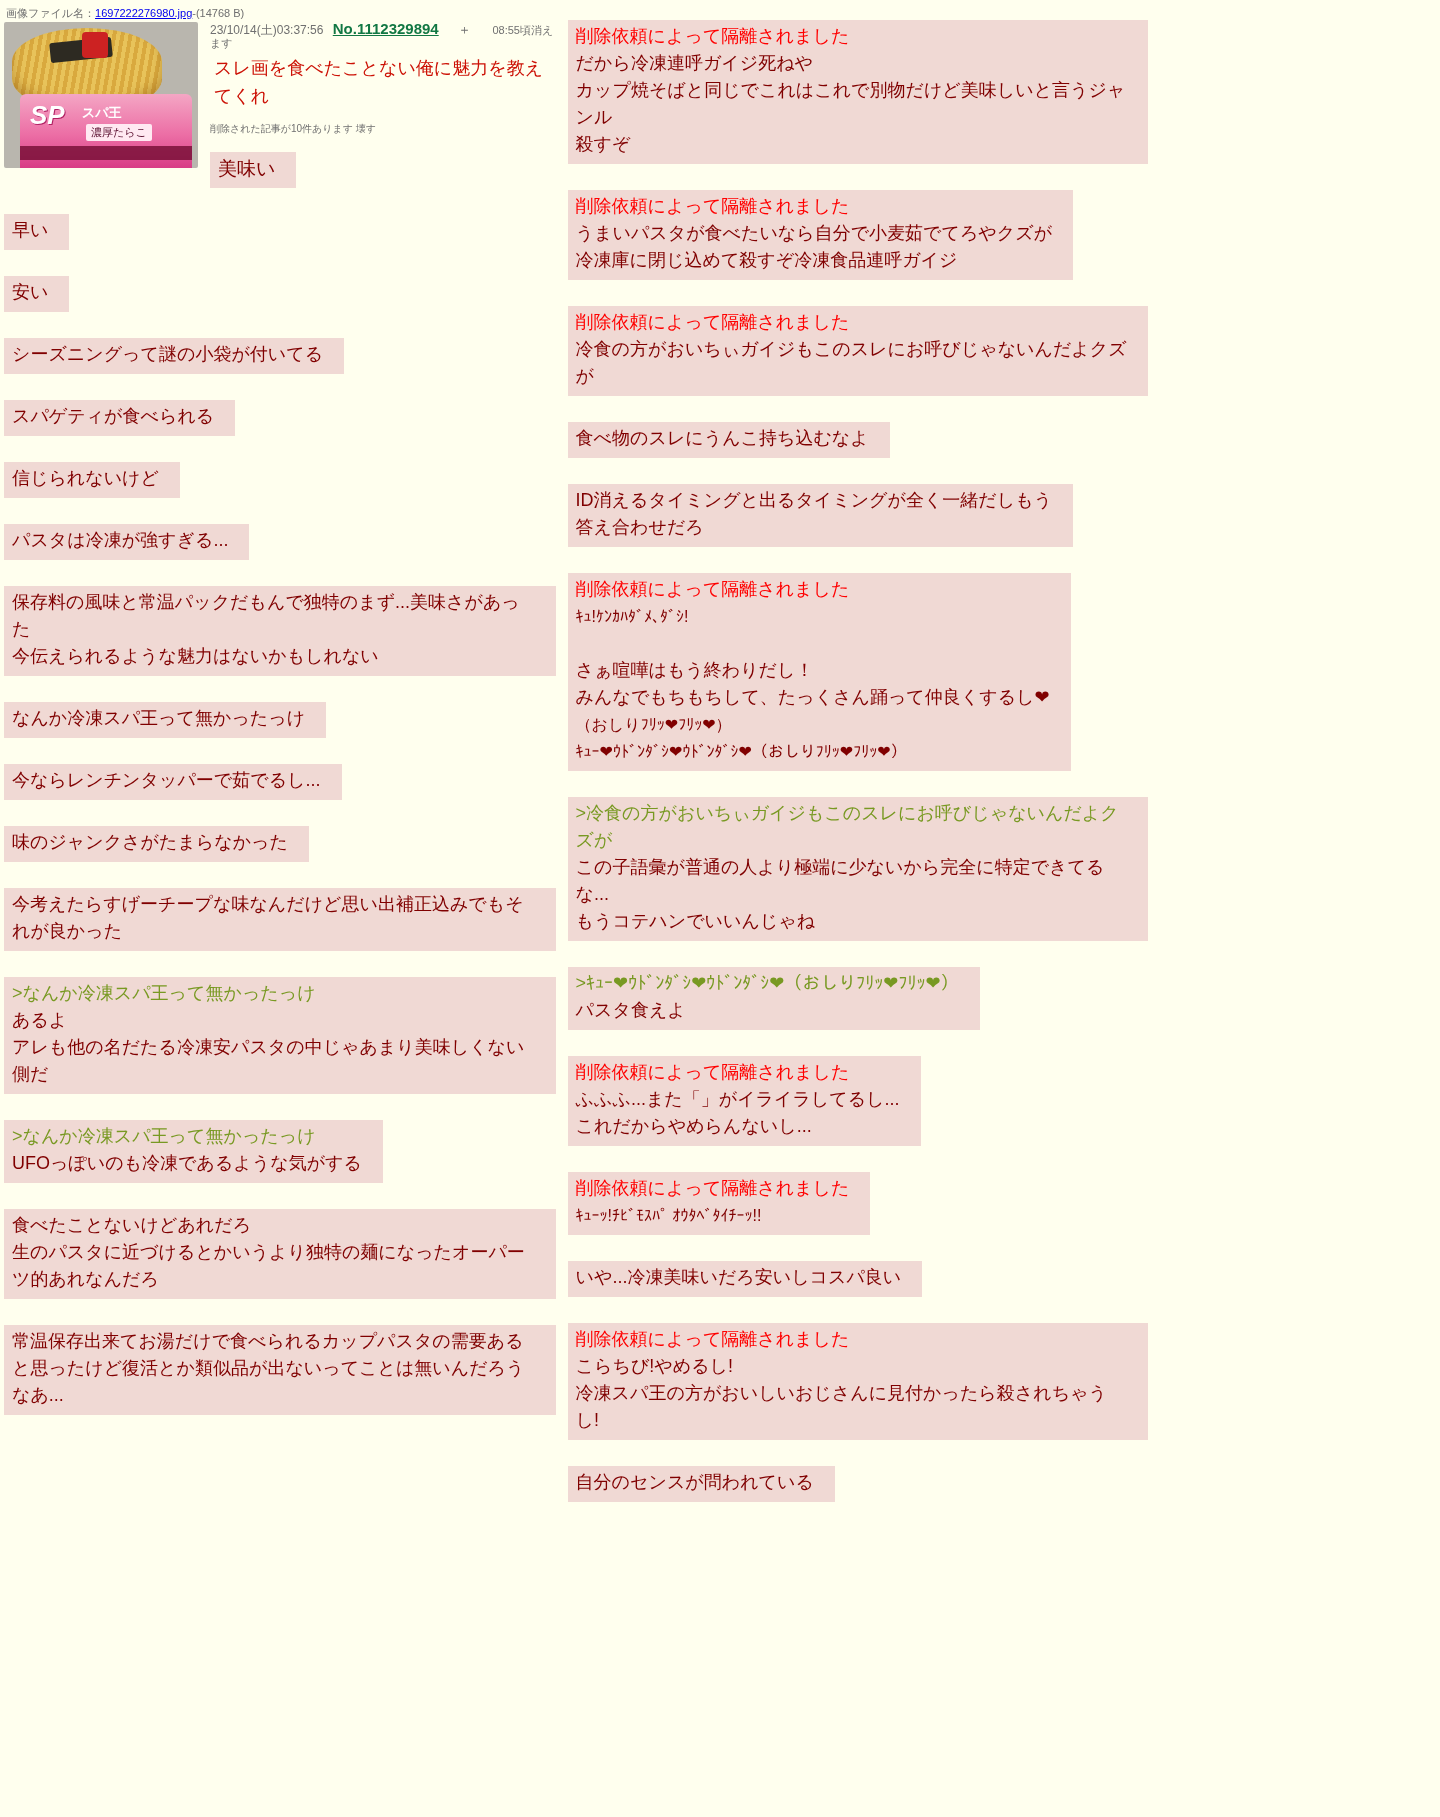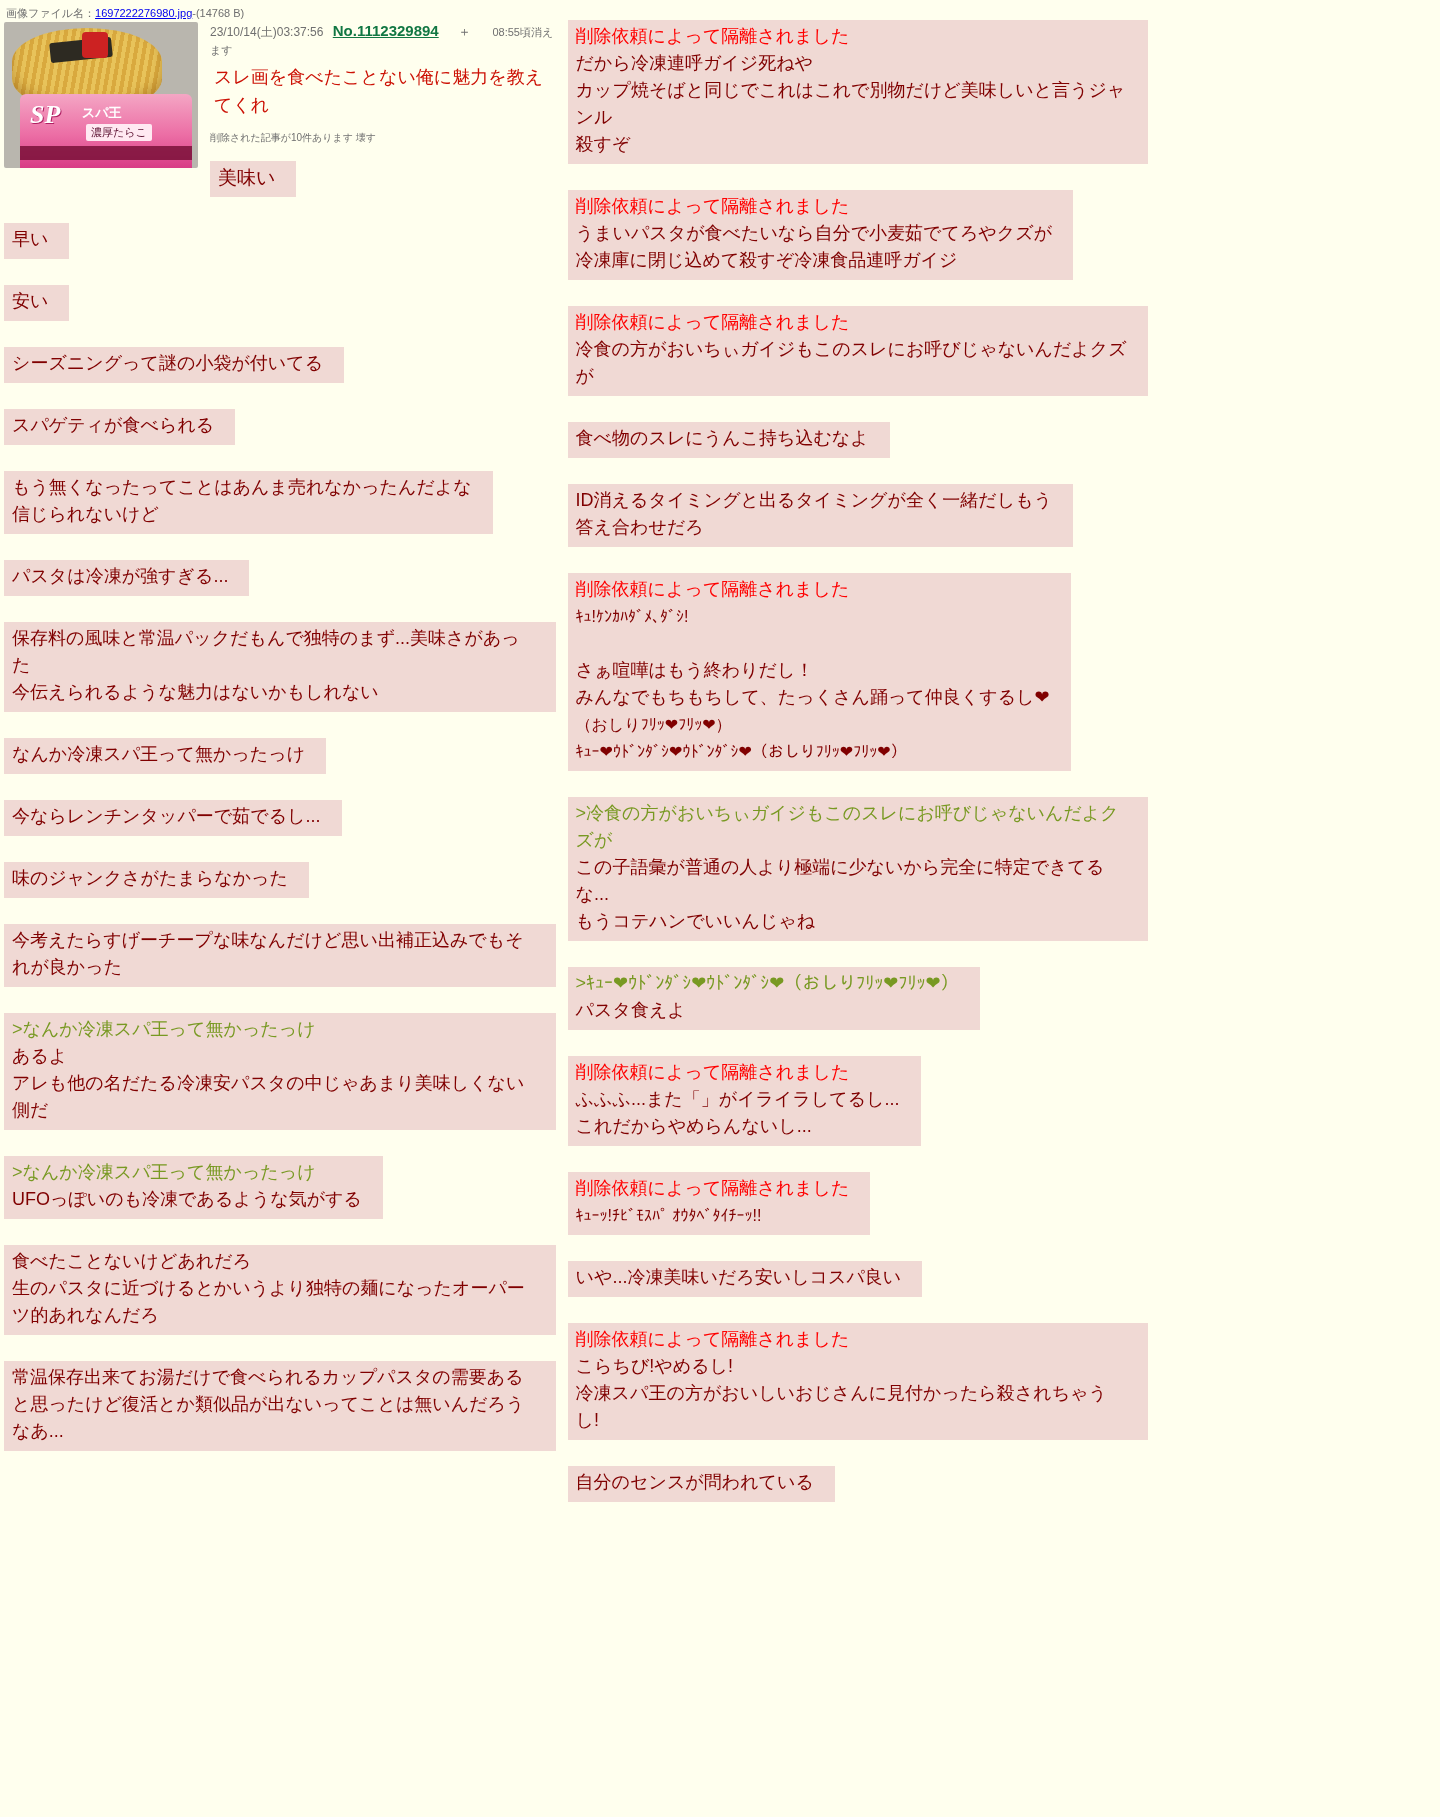--- a/index.html
+++ b/index.html
@@ -95,21 +95,20 @@
     border-top-right-radius: 6px;
   }
   .thumb .pack .sp {
     position: absolute;
     left: 10px; top: 6px;
     color: #fff;
     font-size: 26px;
     font-weight: bold;
     font-style: italic;
     text-shadow: 1px 1px 0 #b02063;
-    font-family: Liberation Serif, serif;
   }
   .thumb .pack .jp {
     position: absolute;
     left: 62px; top: 10px;
     color: #fff;
     font-size: 13px;
     font-weight: bold;
   }
   .thumb .pack .jp2 {
     position: absolute;
@@ -126,21 +125,21 @@
     width: 100%;
     height: 14px;
     background: #7a1038;
     opacity: .85;
   }
 
   .op-body { flex: 1 1 auto; min-width: 0; }
   .op-head {
     font-size: 12px;
     color: #707070;
-    line-height: 18px;
+    line-height: 13px;
     padding-left: 2px;
   }
   .op-head .postno {
     color: #117743;
     font-weight: bold;
     font-size: 15px;
     text-decoration: underline;
     margin-left: 6px;
   }
   .op-head .plus {
@@ -254,21 +253,21 @@
             <div class="reply"><div class="r-head"><span class="idx"></span> <span class="dt"></span><span class="no"></span><span class="sou"></span></div><div class="r-body"><div>美味い</div></div></div>
           </div>
       </div>
     </div>
 
     <div id="left-list">
         <div class="reply"><div class="r-head"><span class="idx"></span> <span class="dt"></span><span class="no"></span><span class="sou"></span></div><div class="r-body"><div>早い</div></div></div>
         <div class="reply"><div class="r-head"><span class="idx"></span> <span class="dt"></span><span class="no"></span><span class="sou"></span></div><div class="r-body"><div>安い</div></div></div>
         <div class="reply"><div class="r-head"><span class="idx"></span> <span class="dt"></span><span class="no"></span><span class="sou"></span></div><div class="r-body"><div>シーズニングって謎の小袋が付いてる</div></div></div>
         <div class="reply"><div class="r-head"><span class="idx"></span> <span class="dt"></span><span class="no"></span><span class="plus"></span></div><div class="r-body"><div>スパゲティが食べられる</div></div></div>
-        <div class="reply"><div class="r-head"><span class="idx"></span> <span class="dt"></span><span class="no"></span><span class="sou"></span></div><div class="r-body"><div>もう無くなったってことはあんま売れなかったんだよな</div><div>信じられないけど</div></div></div>
+        <div class="reply"><div class="r-head"><span class="idx"></span> <span class="dt"></span><span class="no"></span><span class="sou"></span></div><div class="r-body"><div>信じられないけど</div></div></div>
         <div class="reply"><div class="r-head"><span class="idx"></span> <span class="dt"></span><span class="no"></span><span class="sou"></span></div><div class="r-body"><div>パスタは冷凍が強すぎる...</div></div></div>
         <div class="reply"><div class="r-head"><span class="idx"></span> <span class="dt"></span><span class="no"></span></div><div class="r-body"><div>保存料の風味と常温パックだもんで独特のまず...美味さがあった</div><div>今伝えられるような魅力はないかもしれない</div></div></div>
         <div class="reply"><div class="r-head"><span class="idx"></span> <span class="dt"></span><span class="no"></span><span class="plus"></span></div><div class="r-body"><div>なんか冷凍スパ王って無かったっけ</div></div></div>
         <div class="reply"><div class="r-head"><span class="idx"></span> <span class="dt"></span><span class="no"></span><span class="plus"></span></div><div class="r-body"><div>今ならレンチンタッパーで茹でるし...</div></div></div>
         <div class="reply"><div class="r-head"><span class="idx"></span> <span class="dt"></span><span class="no"></span><span class="sou"></span></div><div class="r-body"><div>味のジャンクさがたまらなかった</div></div></div>
         <div class="reply"><div class="r-head"><span class="idx"></span> <span class="dt"></span><span class="no"></span><span class="sou"></span></div><div class="r-body"><div>今考えたらすげーチープな味なんだけど思い出補正込みでもそれが良かった</div></div></div>
         <div class="reply"><div class="r-head"><span class="idx"></span> <span class="dt"></span><span class="no"></span><span class="plus"></span></div><div class="r-body"><div class="quote">&gt;なんか冷凍スパ王って無かったっけ</div><div>あるよ</div><div>アレも他の名だたる冷凍安パスタの中じゃあまり美味しくない側だ</div></div></div>
         <div class="reply"><div class="r-head"><span class="idx"></span> <span class="dt"></span><span class="no"></span><span class="plus"></span></div><div class="r-body"><div class="quote">&gt;なんか冷凍スパ王って無かったっけ</div><div>UFOっぽいのも冷凍であるような気がする</div></div></div>
         <div class="reply"><div class="r-head"><span class="idx"></span> <span class="dt"></span><span class="no"></span></div><div class="r-body"><div>食べたことないけどあれだろ</div><div>生のパスタに近づけるとかいうより独特の麺になったオーパーツ的あれなんだろ</div></div></div>
         <div class="reply"><div class="r-head"><span class="idx"></span> <span class="dt"></span><span class="no"></span></div><div class="r-body"><div>常温保存出来てお湯だけで食べられるカップパスタの需要あると思ったけど復活とか類似品が出ないってことは無いんだろうなあ...</div></div></div>

